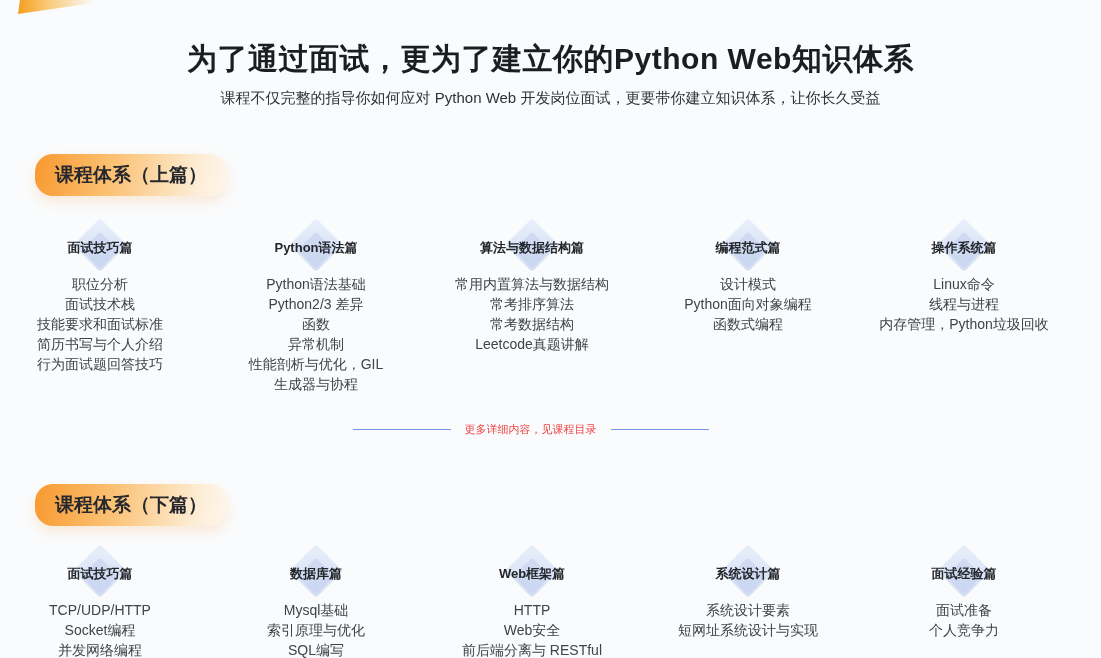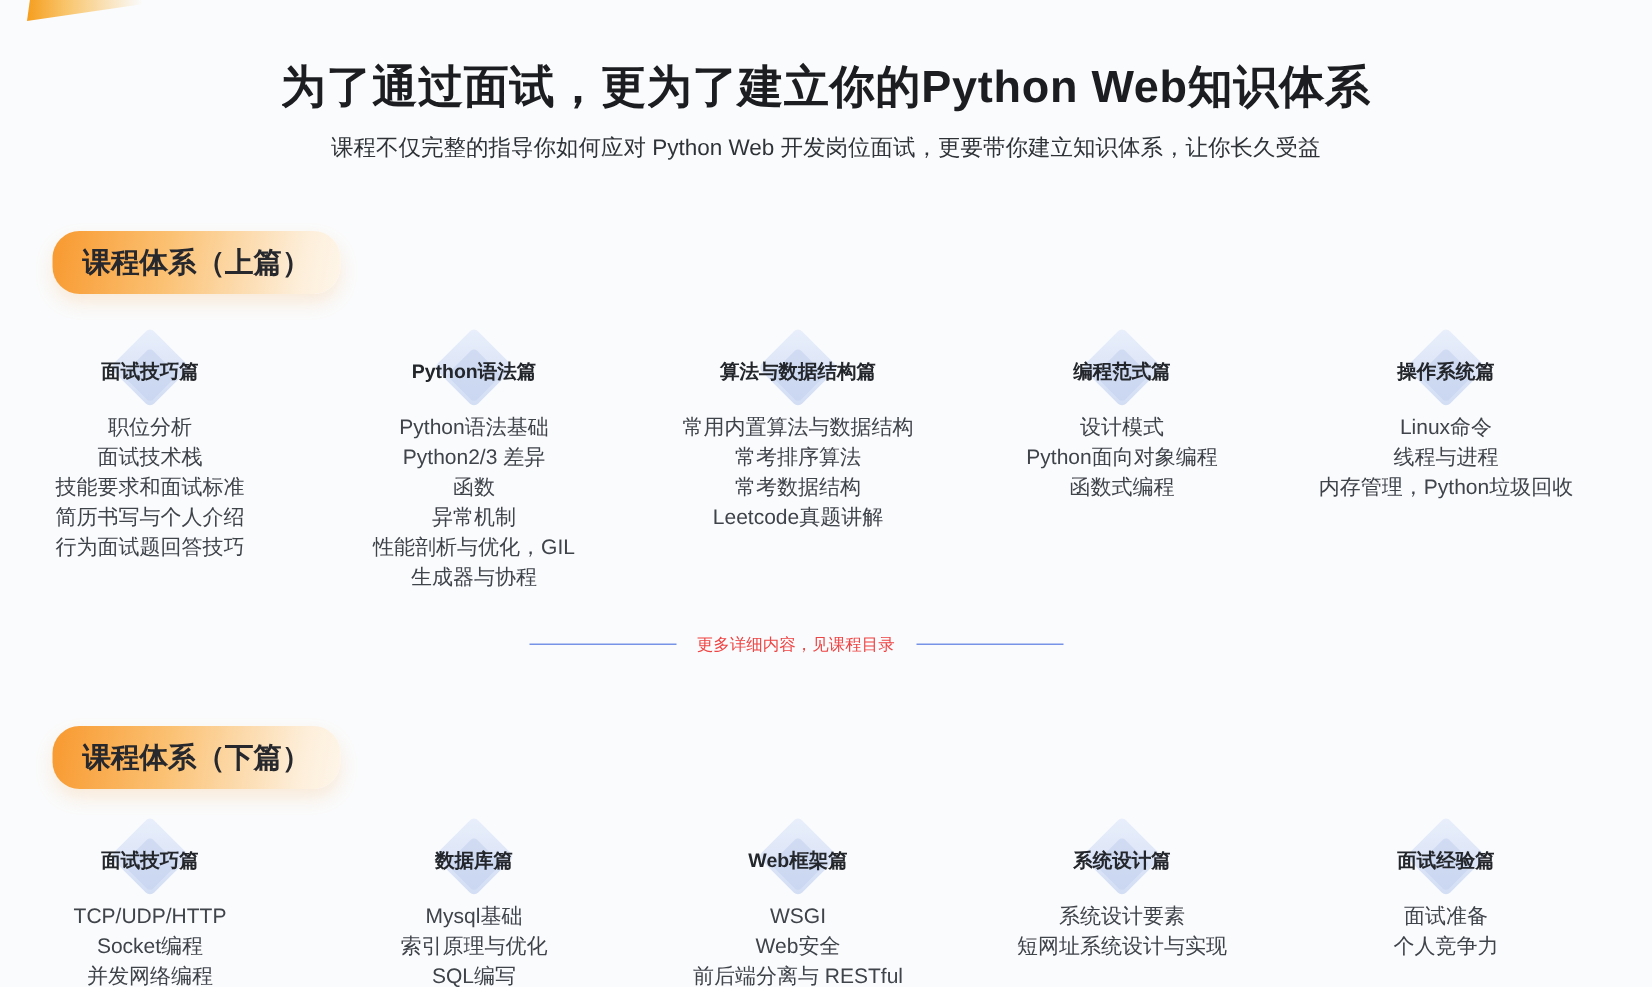--- a/index.html
+++ b/index.html
@@ -194,21 +194,21 @@
       <div>缓存和 Redis</div>
     </div>
   </div>
   <div class="col">
     <div class="col-heading">
       <span class="diamond-outer"></span>
       <span class="diamond-inner"></span>
       <span class="label">Web框架篇</span>
     </div>
     <div class="items">
-      <div>WSGI</div>
+      <div>HTTP</div>
       <div>Web安全</div>
       <div>前后端分离与 RESTful</div>
     </div>
   </div>
   <div class="col">
     <div class="col-heading">
       <span class="diamond-outer"></span>
       <span class="diamond-inner"></span>
       <span class="label">系统设计篇</span>
     </div>

